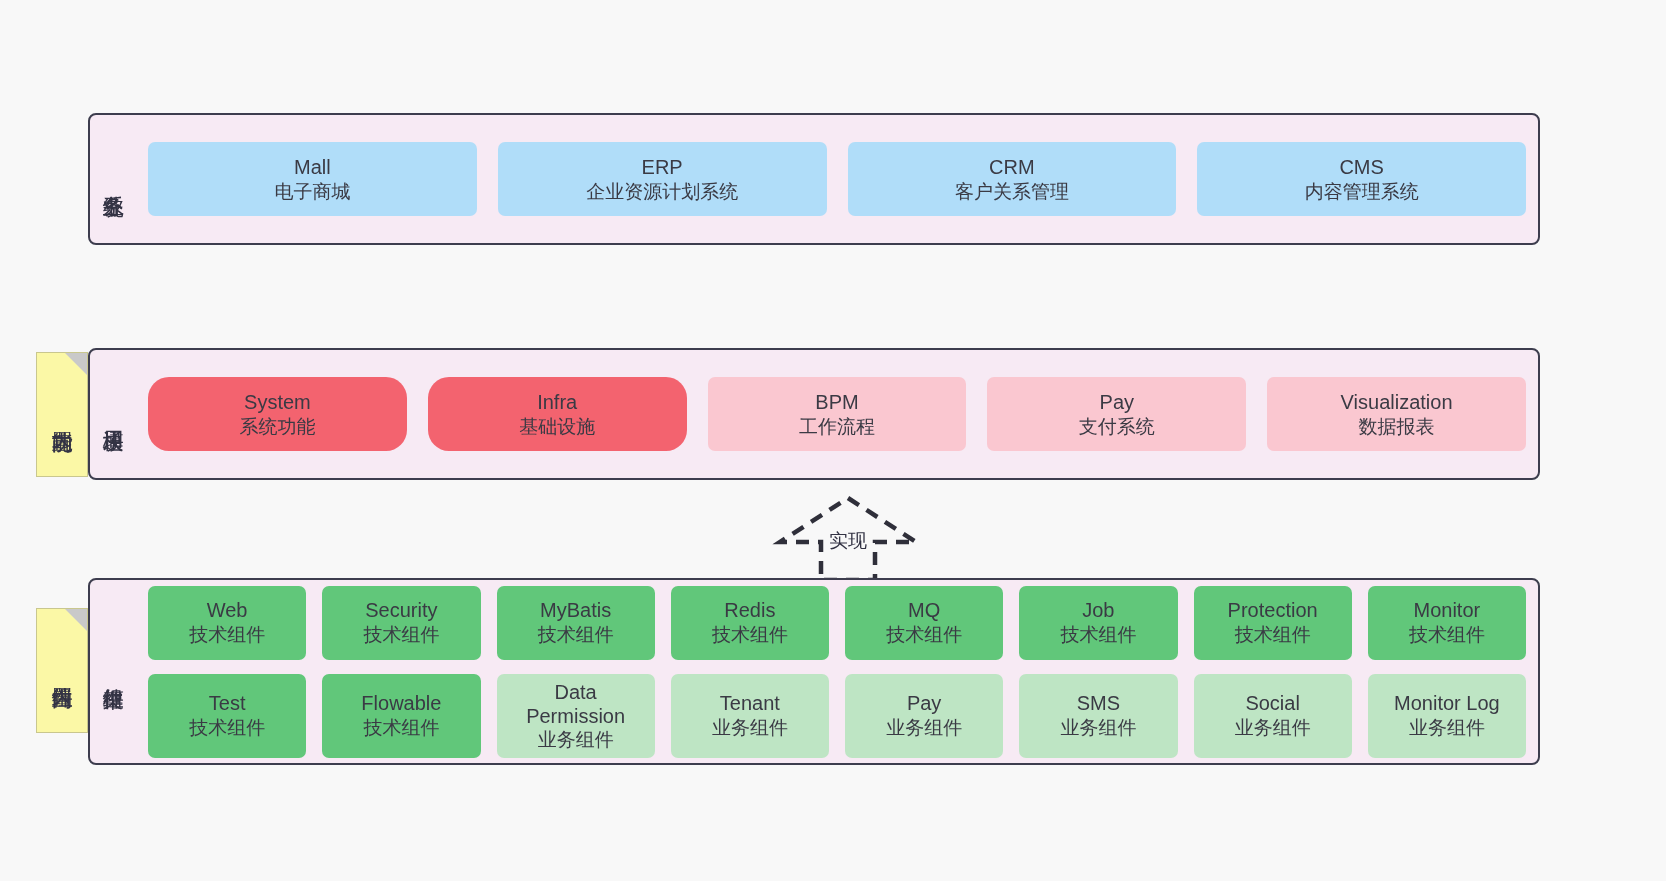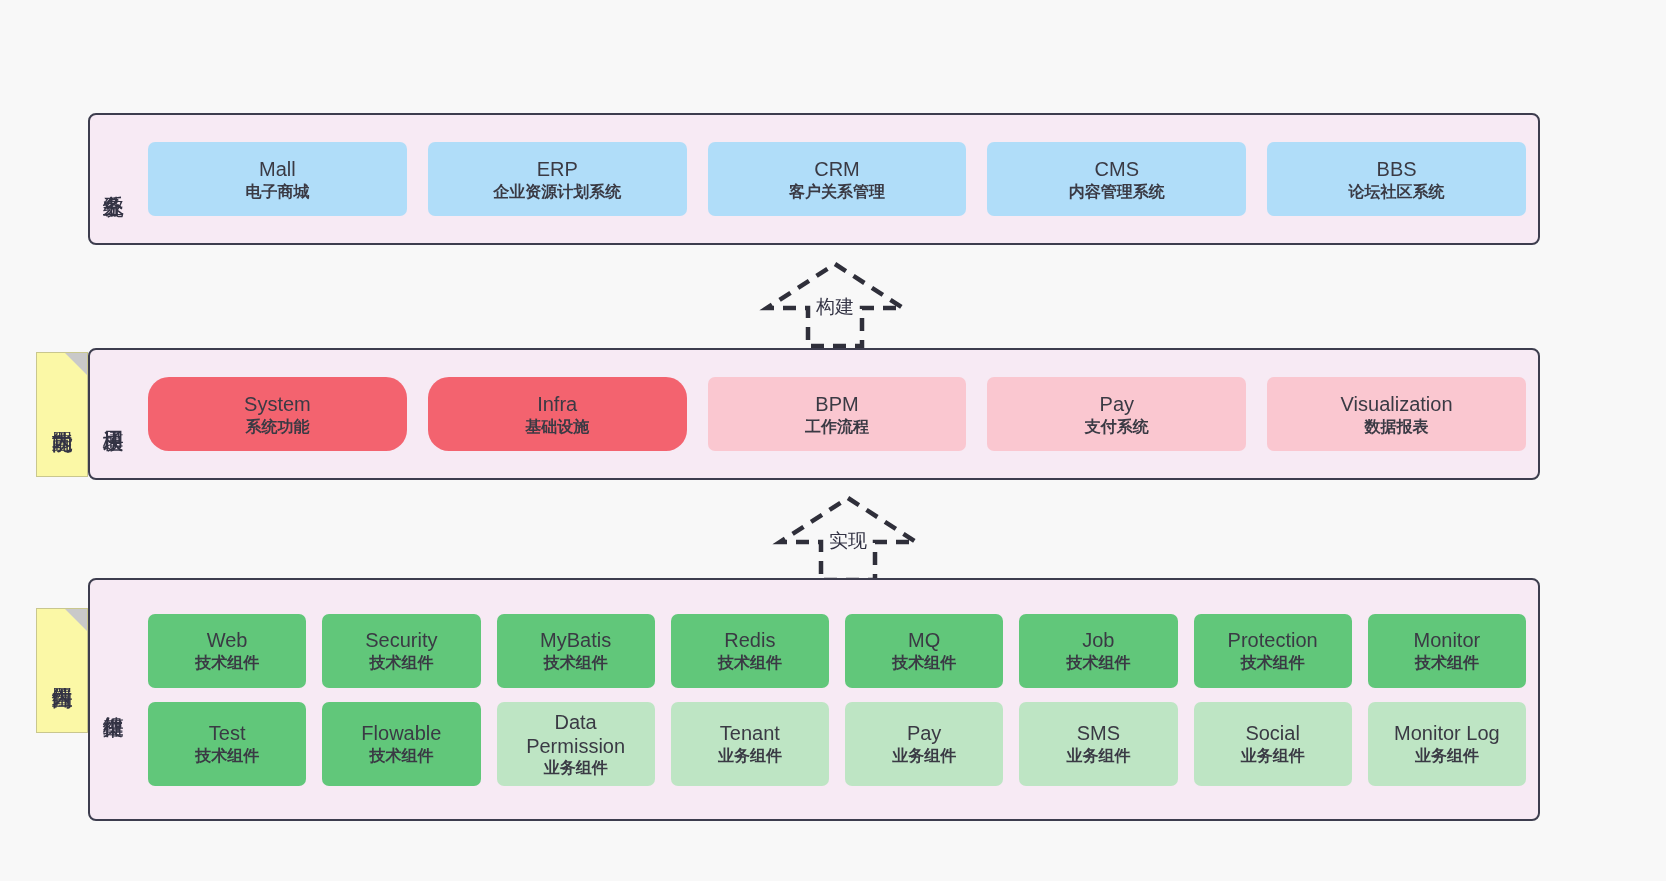--- a/index.html
+++ b/index.html
@@ -54,21 +54,21 @@
     display: flex;
     flex-direction: column;
     align-items: center;
     justify-content: center;
     text-align: center;
     color: #3a3a44;
     line-height: 1.25;
     padding: 4px 6px;
   }
   .cell .t1 { font-size: 20px; }
-  .cell .t2 { font-size: 16px; font-weight: bold; }
+  .cell .t2 { font-size: 19px; }
 
   .blue  { background: #b0ddf9; }
   .red   { background: #f3636f; border-radius: 21px; }
   .pink  { background: #fac7d0; text-align: right; }
   .green { background: #61c77a; }
   .lgreen{ background: #bee5c4; }
 
   
   .note {
     position: absolute;
@@ -124,34 +124,24 @@
           <span class="t2">企业资源计划系统</span>
         </div>
         <div class="cell blue">
           <span class="t1">CRM</span>
           <span class="t2">客户关系管理</span>
         </div>
         <div class="cell blue">
           <span class="t1">CMS</span>
           <span class="t2">内容管理系统</span>
         </div>
-        <div class="cell blue">
-          <span class="t1">BBS</span>
-          <span class="t2">论坛社区系统</span>
-        </div>
       </div>
     </div>
   </div>
 
-  <div class="connector" style="left:755px; top:258px; width:160px; height:90px;">
-    <svg width="160" height="90" viewBox="0 0 160 90">
-      <path d="M 80 6 L 148 50 L 107 50 L 107 88 L 53 88 L 53 50 L 12 50 Z" fill="none" stroke="#2f2f3a" stroke-width="4.5" stroke-dasharray="13 9" stroke-linecap="butt" stroke-linejoin="miter"></path>
-    </svg>
-    <div class="conn-label" style="top:36px;">构建</div>
-  </div>
 
   <div class="layer" id="layer-common" style="left:88px; top:348px; width:1452px; height:132px;">
     <div class="layer-title">通用模块</div>
     <div class="layer-body">
       <div class="row" style="height:74px;">
         <div class="cell red">
           <span class="t1">System</span>
           <span class="t2">系统功能</span>
         </div>
         <div class="cell red">
@@ -179,21 +169,21 @@
     <span>内置功能</span>
   </div>
 
   <div class="connector" style="left:768px; top:492px; width:160px; height:90px;">
     <svg width="160" height="90" viewBox="0 0 160 90">
       <path d="M 80 6 L 148 50 L 107 50 L 107 88 L 53 88 L 53 50 L 12 50 Z" fill="none" stroke="#2f2f3a" stroke-width="4.5" stroke-dasharray="13 9" stroke-linecap="butt" stroke-linejoin="miter"></path>
     </svg>
     <div class="conn-label" style="top:36px;">实现</div>
   </div>
 
-  <div class="layer" id="layer-framework" style="left:88px; top:578px; width:1452px; height:243px;">
+  <div class="layer" id="layer-framework" style="left:88px; top:578px; width:1452px; height:187px;">
     <div class="layer-title">框架组件</div>
     <div class="layer-body" style="gap:14px; padding:0 12px;">
       <div class="row" style="height:74px; gap:16px;">
         <div class="cell green">
           <span class="t1">Web</span>
           <span class="t2">技术组件</span>
         </div>
         <div class="cell green">
           <span class="t1">Security</span>
           <span class="t2">技术组件</span>

